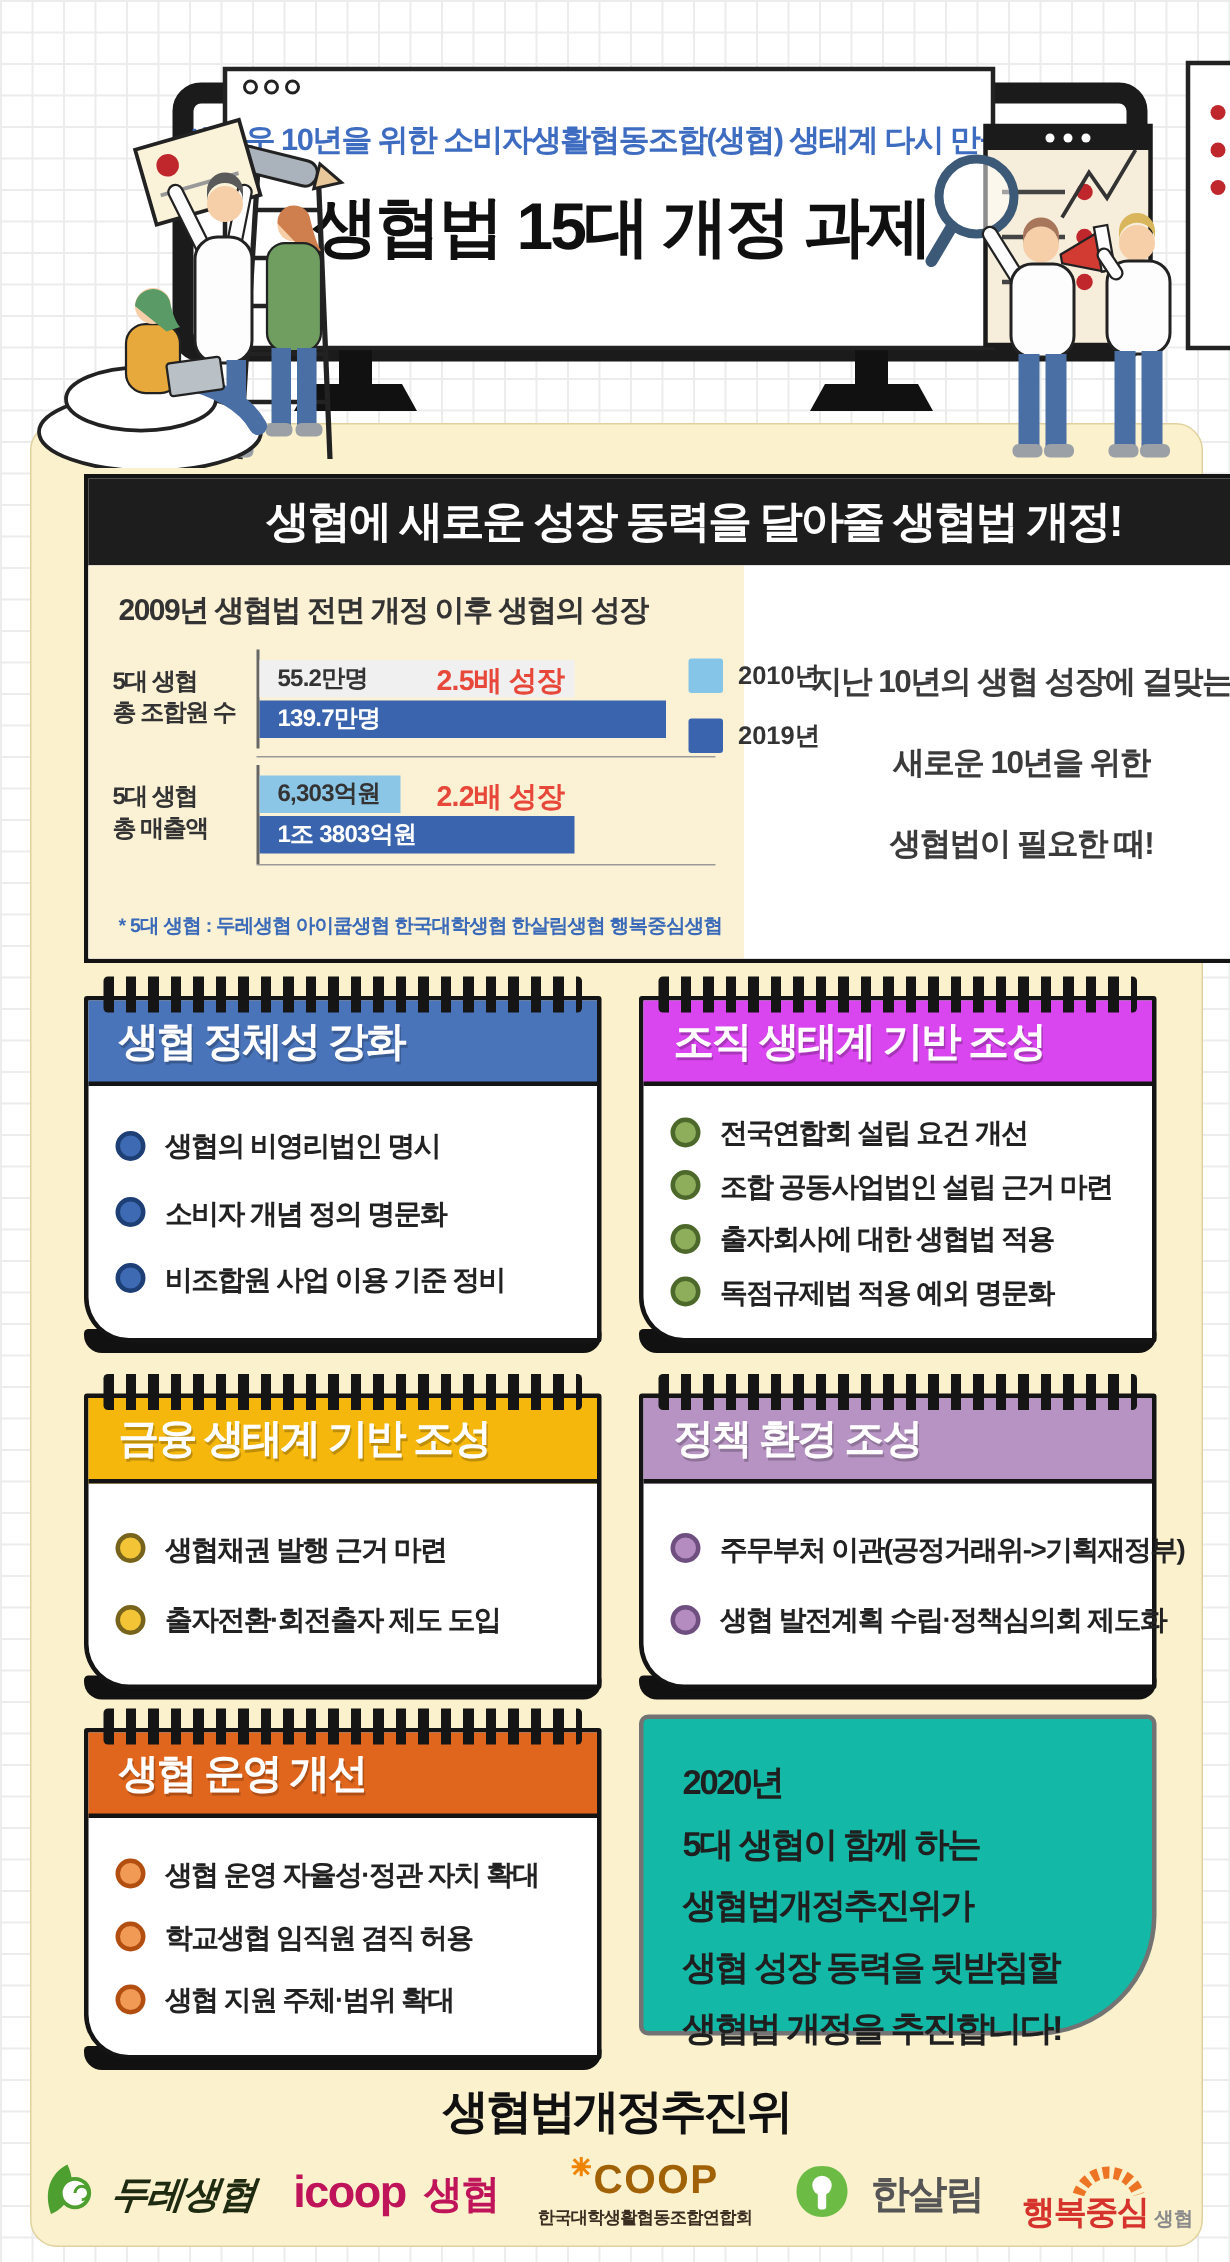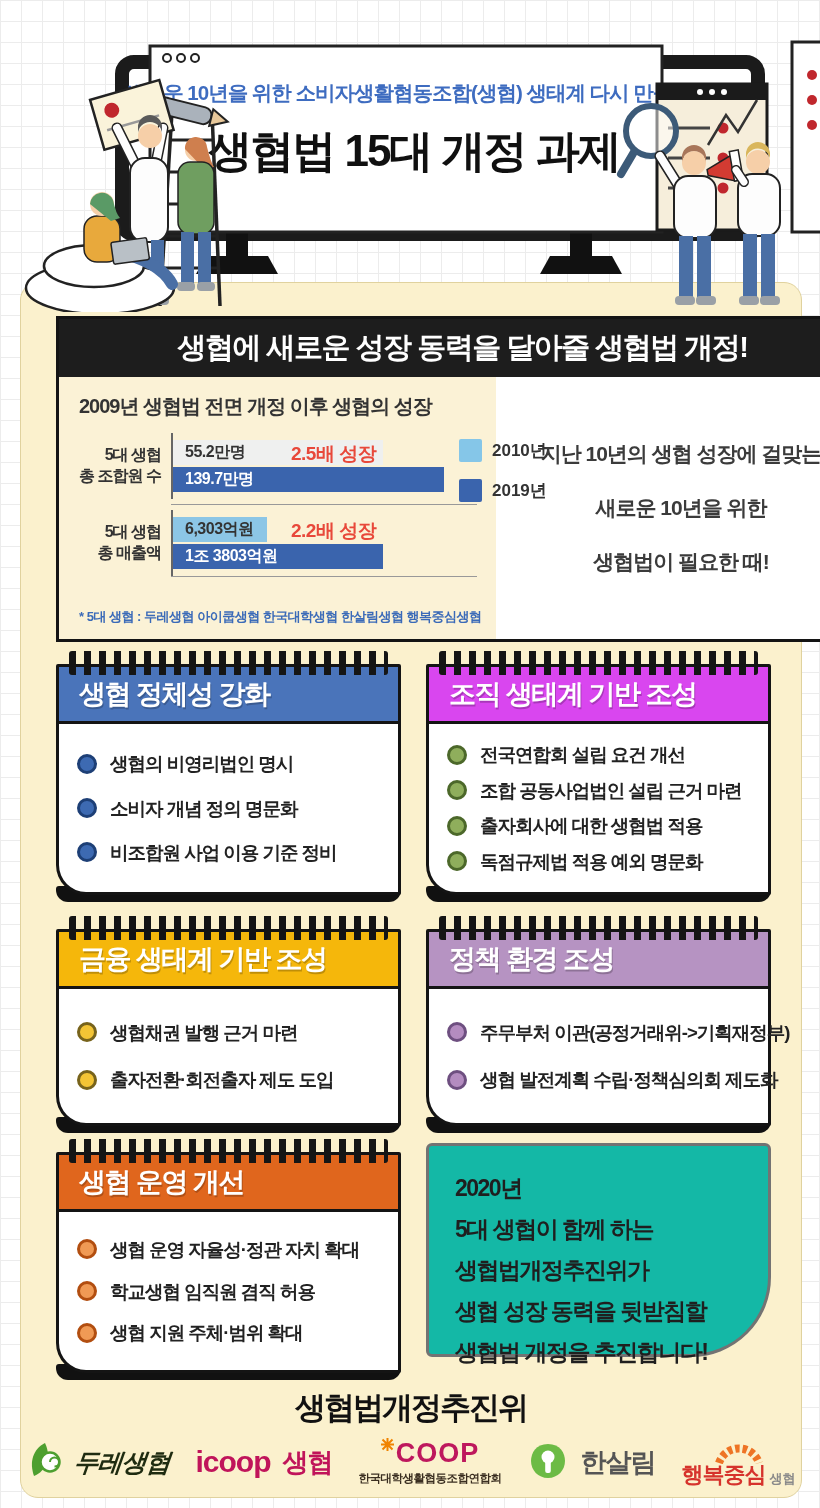--- a/index.html
+++ b/index.html
@@ -14,21 +14,21 @@
 
   
   .growth-card{position:absolute;left:35px;top:33px;width:813px;border:3px solid #141414;background:#fff;box-sizing:border-box;}
   .banner{height:58px;background:#1d1d1d;color:#fff;display:flex;align-items:center;justify-content:center;
     font-size:29px;font-weight:900;letter-spacing:-1.5px;white-space:nowrap;}
   .growth-body{height:262px;display:flex;position:relative;background:#fff;}
   .chart-side{width:437px;background:#fbf2d6;position:relative;}
   .chart-title{position:absolute;left:20px;top:16px;font-size:20px;font-weight:800;color:#333;letter-spacing:-1px;white-space:nowrap;}
   .chart-plot{position:absolute;left:16px;top:56px;width:402px;}
   .cgroup{display:flex;align-items:center;}
-  .g-label{width:96px;text-align:right;padding-right:10px;font-size:16px;font-weight:800;color:#333;line-height:1.3;letter-spacing:-1px;box-sizing:border-box;}
+  .g-label{width:96px;padding-right:10px;font-size:16px;font-weight:800;color:#333;line-height:1.3;letter-spacing:-1px;box-sizing:border-box;}
   .g-bars{flex:1;border-left:2px solid #666;padding:5px 0;}
   .bar{height:25px;display:flex;align-items:center;padding-left:12px;margin:2px 0;font-weight:800;font-size:16px;
     position:relative;white-space:nowrap;overflow:visible;letter-spacing:-0.5px;box-sizing:border-box;}
   .growth-tag{position:absolute;left:118px;top:1px;color:#e8483a;font-size:19px;font-weight:800;letter-spacing:-0.5px;}
   .g-sep{border-top:1.5px solid #999;margin:5px 0 5px 96px;}
   .g-base{border-top:1.5px solid #999;margin-left:96px;}
   .legend{position:absolute;left:400px;top:62px;display:flex;flex-direction:column;gap:17px;}
   .legend-row{display:flex;align-items:center;gap:10px;font-size:17px;font-weight:700;color:#333;}
   .legend-sw{width:23px;height:23px;border-radius:2px;display:inline-block;}
   .msg-side{flex:1;display:flex;flex-direction:column;align-items:center;justify-content:center;gap:26px;
@@ -63,21 +63,21 @@
 
   
   .footer-title{position:absolute;left:0;right:0;top:1104px;text-align:center;font-size:31px;font-weight:900;color:#111;letter-spacing:-2px;}
   .logos{position:absolute;left:0;right:0;top:1146px;height:66px;display:flex;align-items:center;justify-content:center;gap:26px;}
   .logo{display:flex;align-items:center;gap:7px;}
   .dure-text{display:inline-block;font-size:25px;font-weight:800;font-style:italic;color:#1e2b10;transform:skewX(-6deg);letter-spacing:-1px;}
   .icoop-word{font-size:30px;font-weight:900;color:#c0145a;letter-spacing:-1px;}
   .icoop-suffix{font-size:26px;font-weight:900;color:#c0145a;margin-left:5px;letter-spacing:-1px;}
   .univ{display:flex;flex-direction:column;align-items:center;gap:2px;}
   .coopword{display:flex;align-items:flex-start;gap:2px;}
-  .coop-text{font-size:27px;font-weight:900;color:#be185d;letter-spacing:1px;}
+  .coop-text{font-size:27px;font-weight:900;color:#a16207;letter-spacing:1px;}
   .univ-caption{font-size:11.5px;font-weight:700;color:#3a2e20;letter-spacing:-0.5px;}
   .hansalim-text{font-size:26px;font-weight:800;color:#555;letter-spacing:-1px;margin-left:6px;}
   .happy{display:flex;flex-direction:column;align-items:center;}
   .happy-arch{margin-bottom:-4px;}
   .happy-row{display:flex;align-items:flex-end;gap:4px;}
   .happy-name{font-size:22px;font-weight:900;color:#d6332c;letter-spacing:-1px;}
   .happy-suffix{font-size:13px;font-weight:700;color:#8a8a8a;padding-bottom:2px;}
 </style>
 </head>
 <body>

